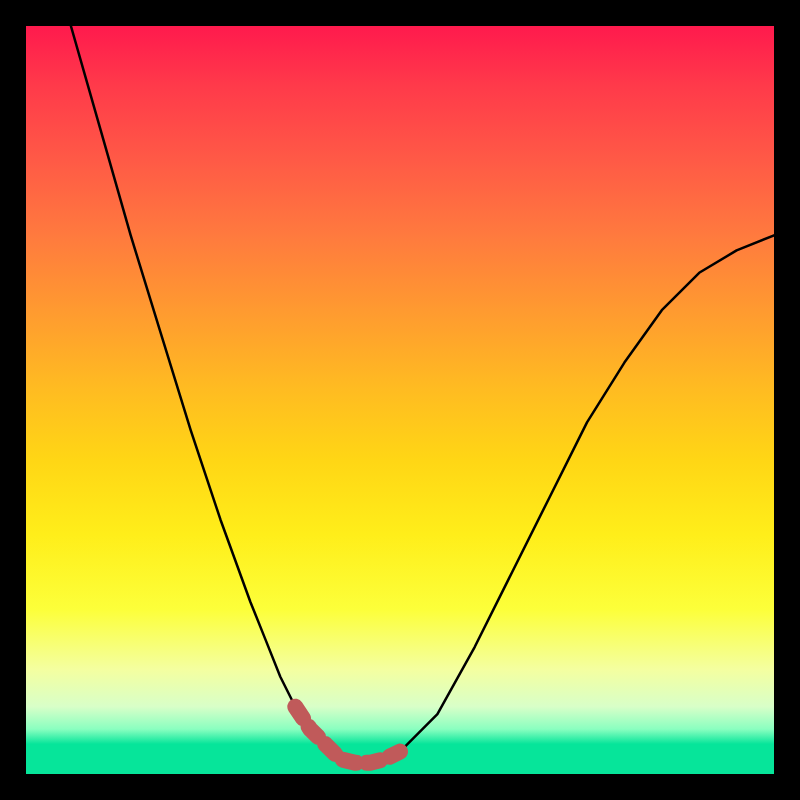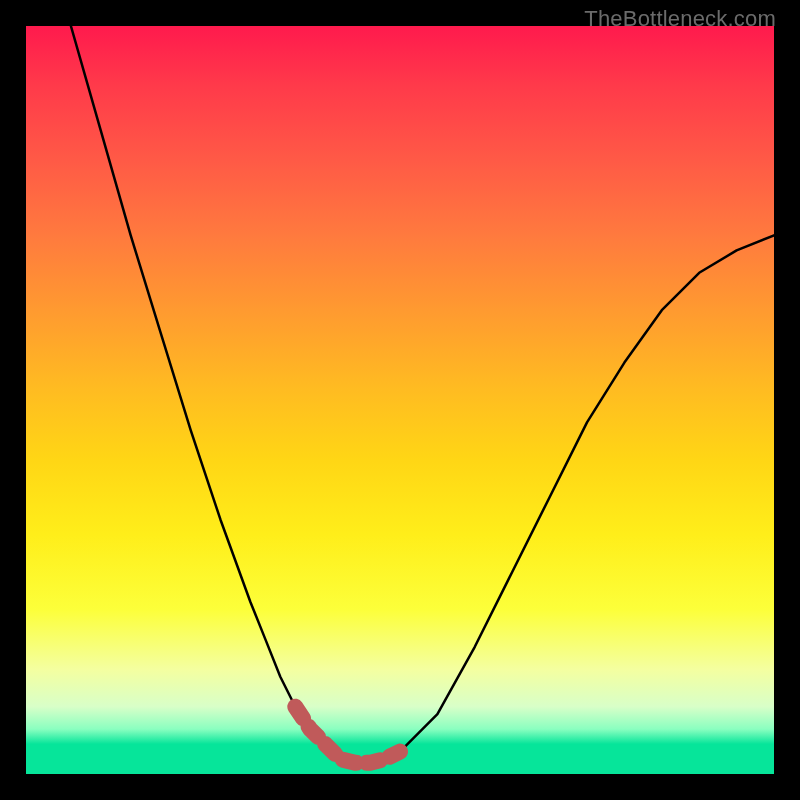--- a/index.html
+++ b/index.html
@@ -65,14 +65,13 @@
   <div class="plot">
     <svg class="curve" viewBox="0 0 748 748" preserveAspectRatio="none">
       <g id="curve-group">
           <path d="M44.9 0.0 L74.8 104.7 L104.7 209.4 L134.6 306.7 L164.6 403.9 L194.5 493.7 L224.4 576.0 L239.4 613.4 L254.3 650.8 L269.3 680.7 L284.2 703.1 L299.2 718.1 L314.2 733.0 L329.1 736.8 L344.1 736.8 L359.0 733.0 L374.0 725.6 L411.4 688.2 L448.8 620.8 L486.2 546.0 L523.6 471.2 L561.0 396.4 L598.4 336.6 L635.8 284.2 L673.2 246.8 L710.6 224.4 L748.0 209.4 " fill="none" stroke="#000000" stroke-width="2.5" stroke-linecap="round" stroke-linejoin="round"></path>
         </g>
       <g id="marker-group">
           <path d="M269.3 680.7 L284.2 703.1 L299.2 718.1 L314.2 733.0 L329.1 736.8 L344.1 736.8 L359.0 733.0 L374.0 725.6 " fill="none" stroke="#c05a5a" stroke-width="16" stroke-linecap="round" stroke-linejoin="round" stroke-dasharray="14 10"></path>
         </g>
     </svg>
   </div>
-  <div class="watermark">TheBottleneck.com</div>
 </div>
 
 </body></html>

